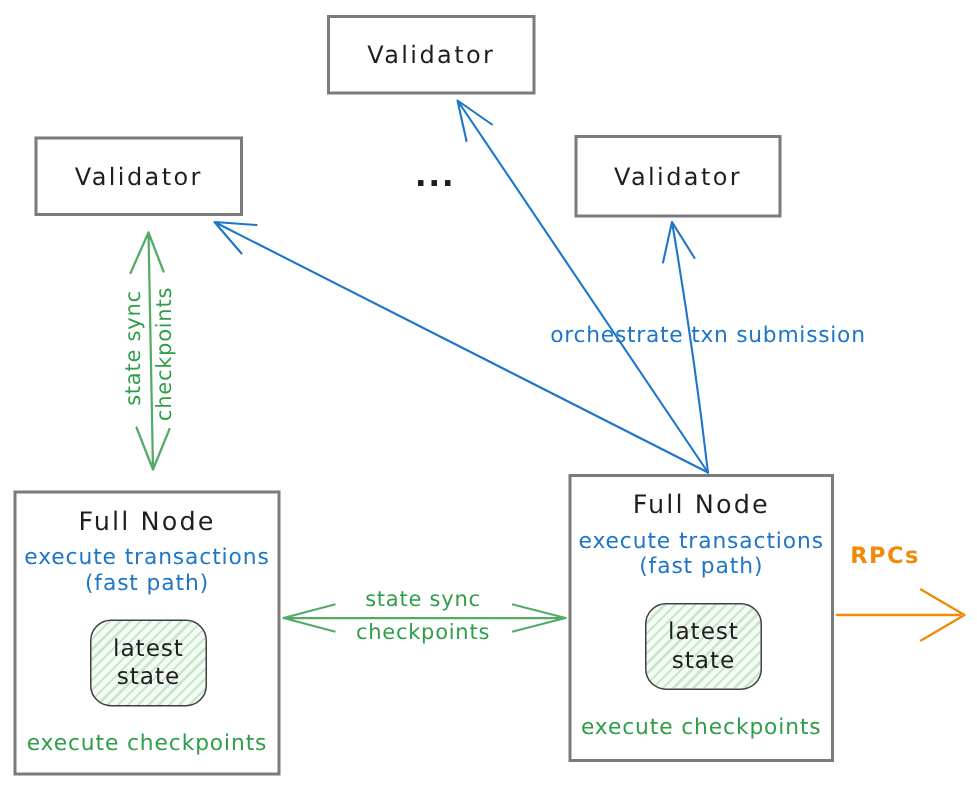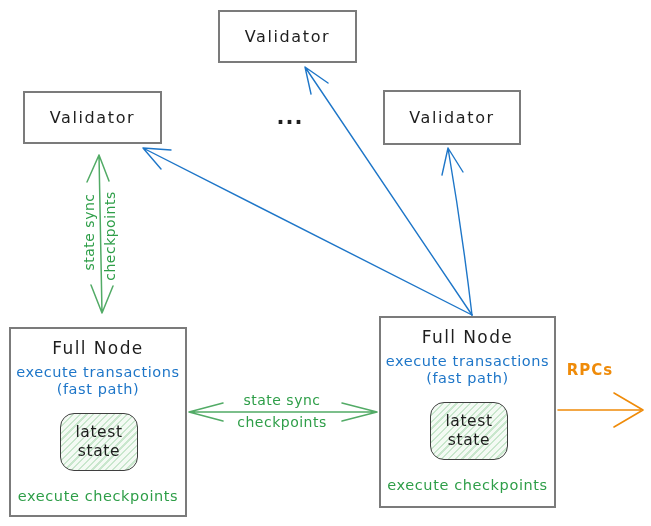--- a/index.html
+++ b/index.html
@@ -119,19 +119,20 @@
       <div>execute transactions</div>
       <div>(fast path)</div>
     </div>
     <div class="state-box">
       <div>latest</div>
       <div>state</div>
     </div>
     <div class="fn-inner fn-footer">execute checkpoints</div>
   </div>
 
+  <div class="lbl lbl-orchestrate">orchestrate txn submission</div>
   <div class="lbl lbl-rpcs">RPCs</div>
   <div class="rot vss1">state sync</div>
   <div class="rot vss2">checkpoints</div>
   <div class="hss hss1">state sync</div>
   <div class="hss hss2">checkpoints</div>
 
 </div>
 
 </body></html>

